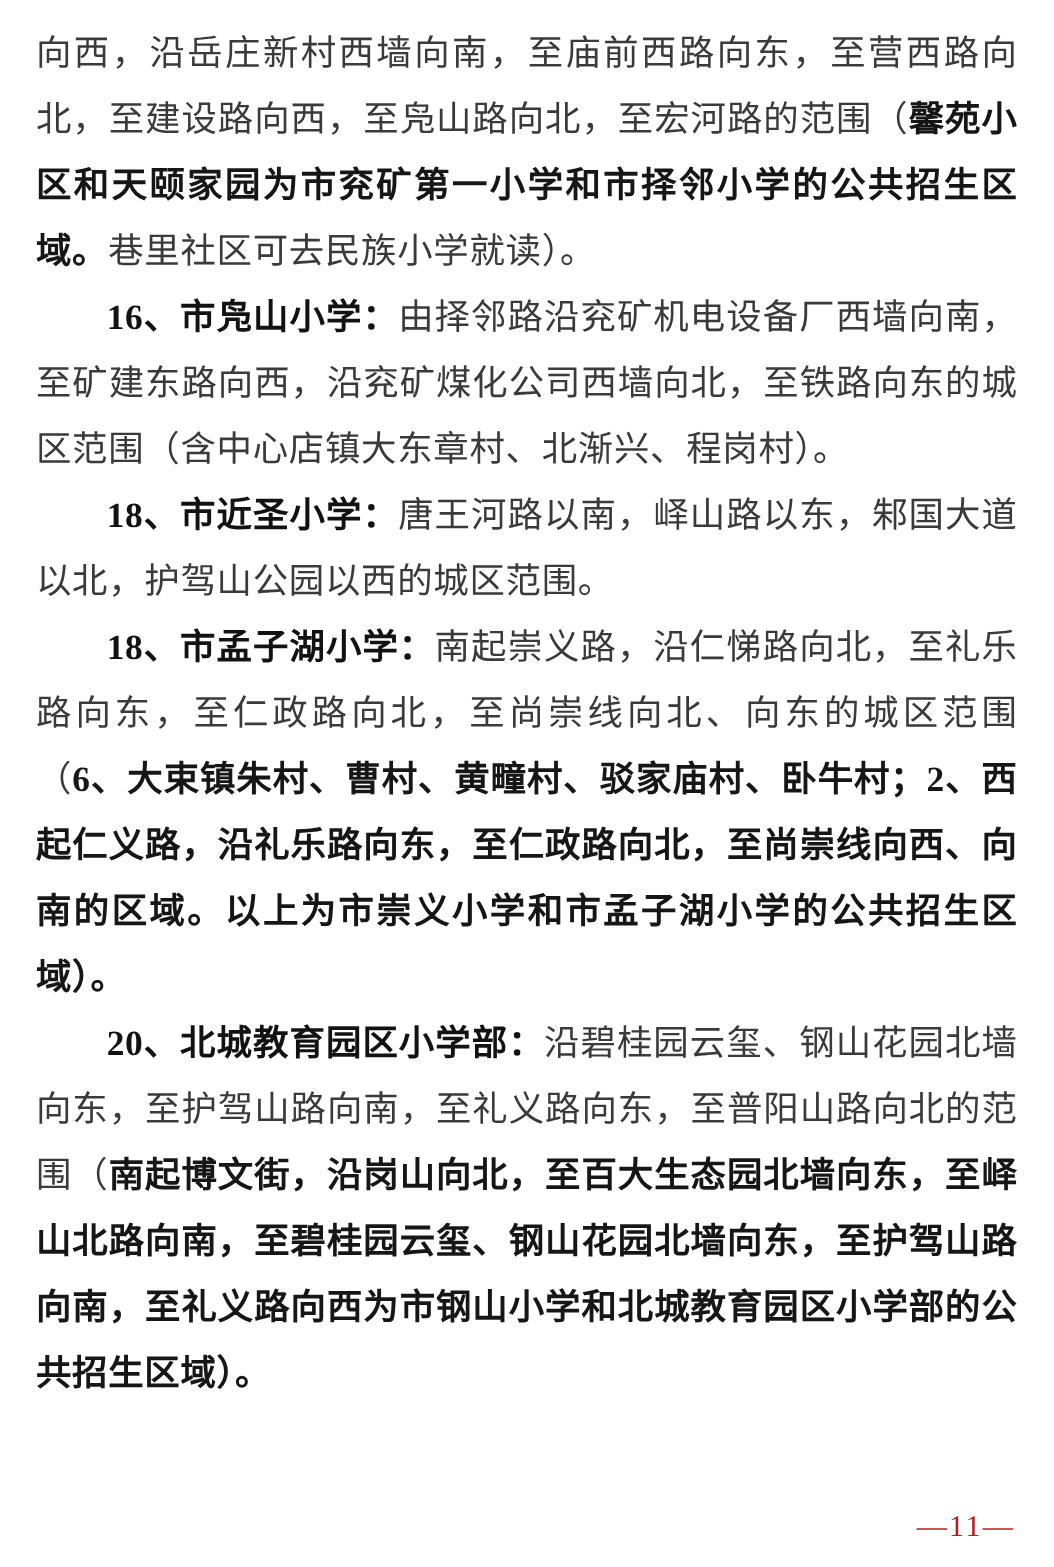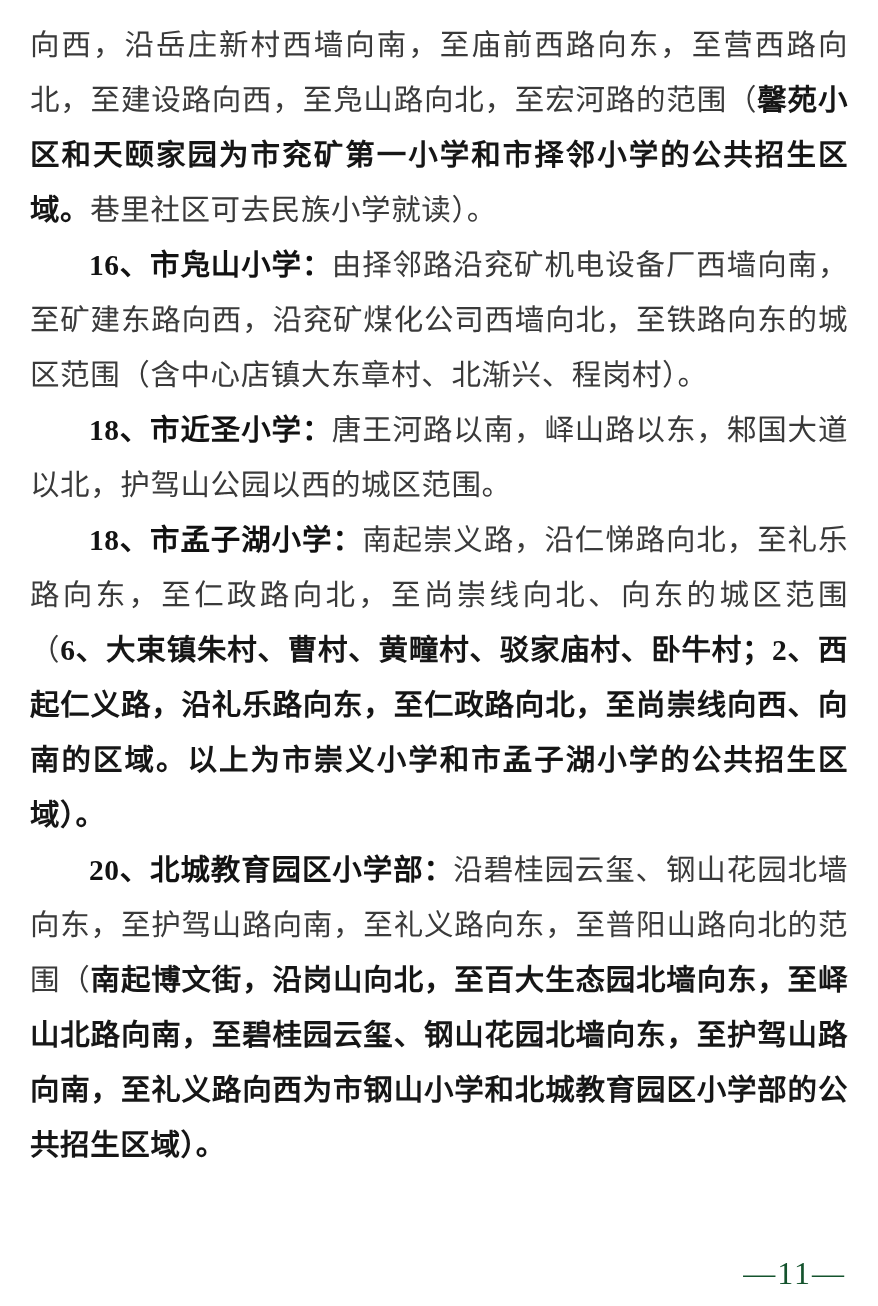--- a/index.html
+++ b/index.html
@@ -71,23 +71,23 @@
   .sec-colon {
     font-weight: 700;
     color: #121212;
     letter-spacing: 0;
   }
 
   .page-number {
     position: absolute;
     right: 32px;
     bottom: 18px;
-    font-size: 32px;
+    font-size: 25px;
     line-height: 30px;
-    color: #14532d;
+    color: #b91c1c;
     letter-spacing: 2px;
     font-family: "Liberation Serif", "DejaVu Serif", serif;
     white-space: nowrap;
   }
 </style>
 </head>
 <body>
 
 <div class="page">
 

